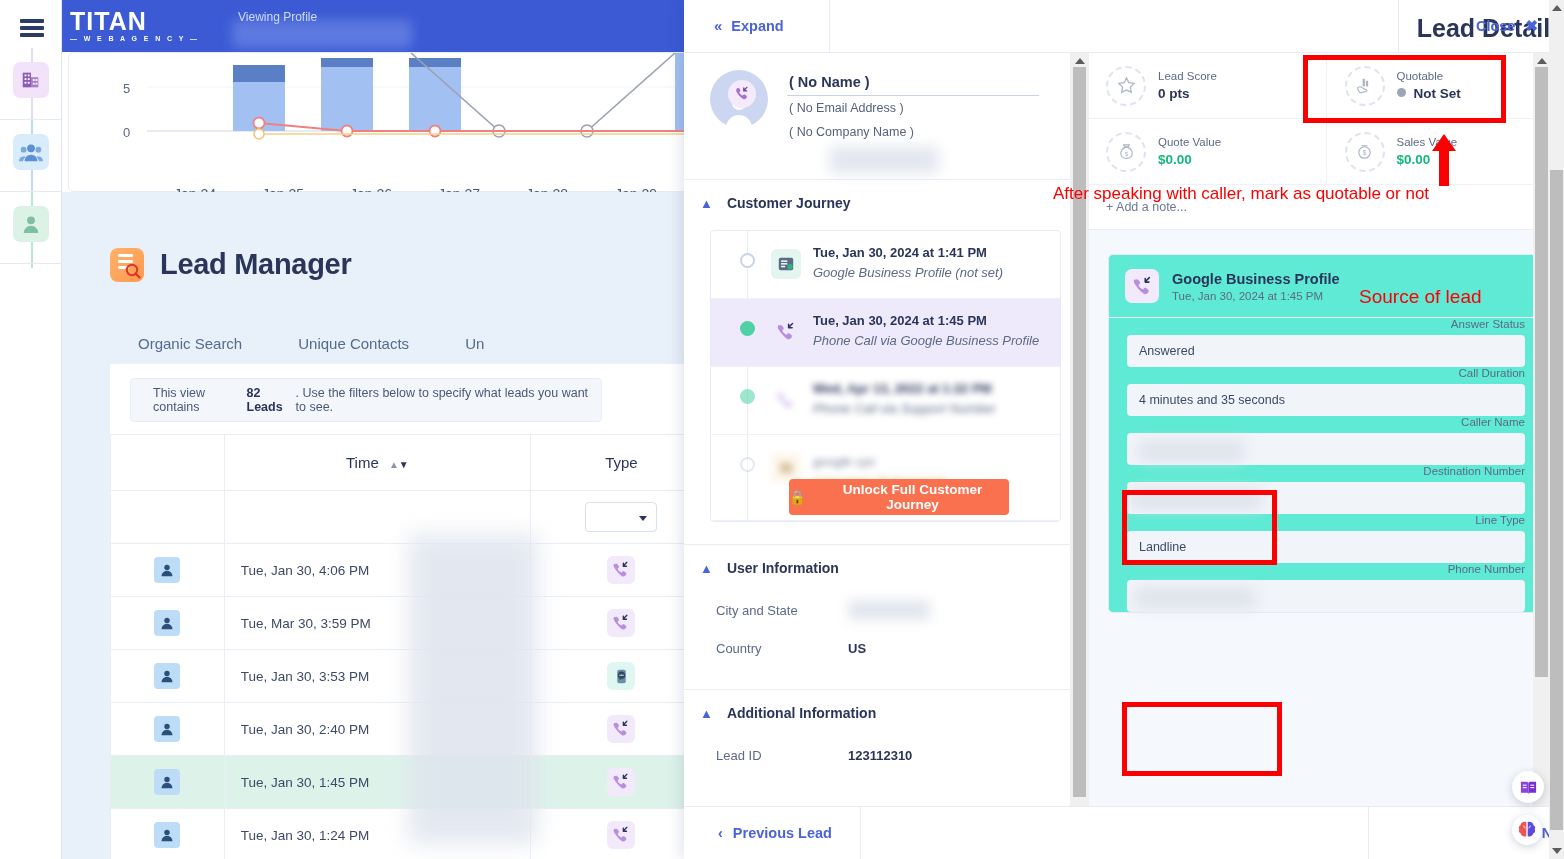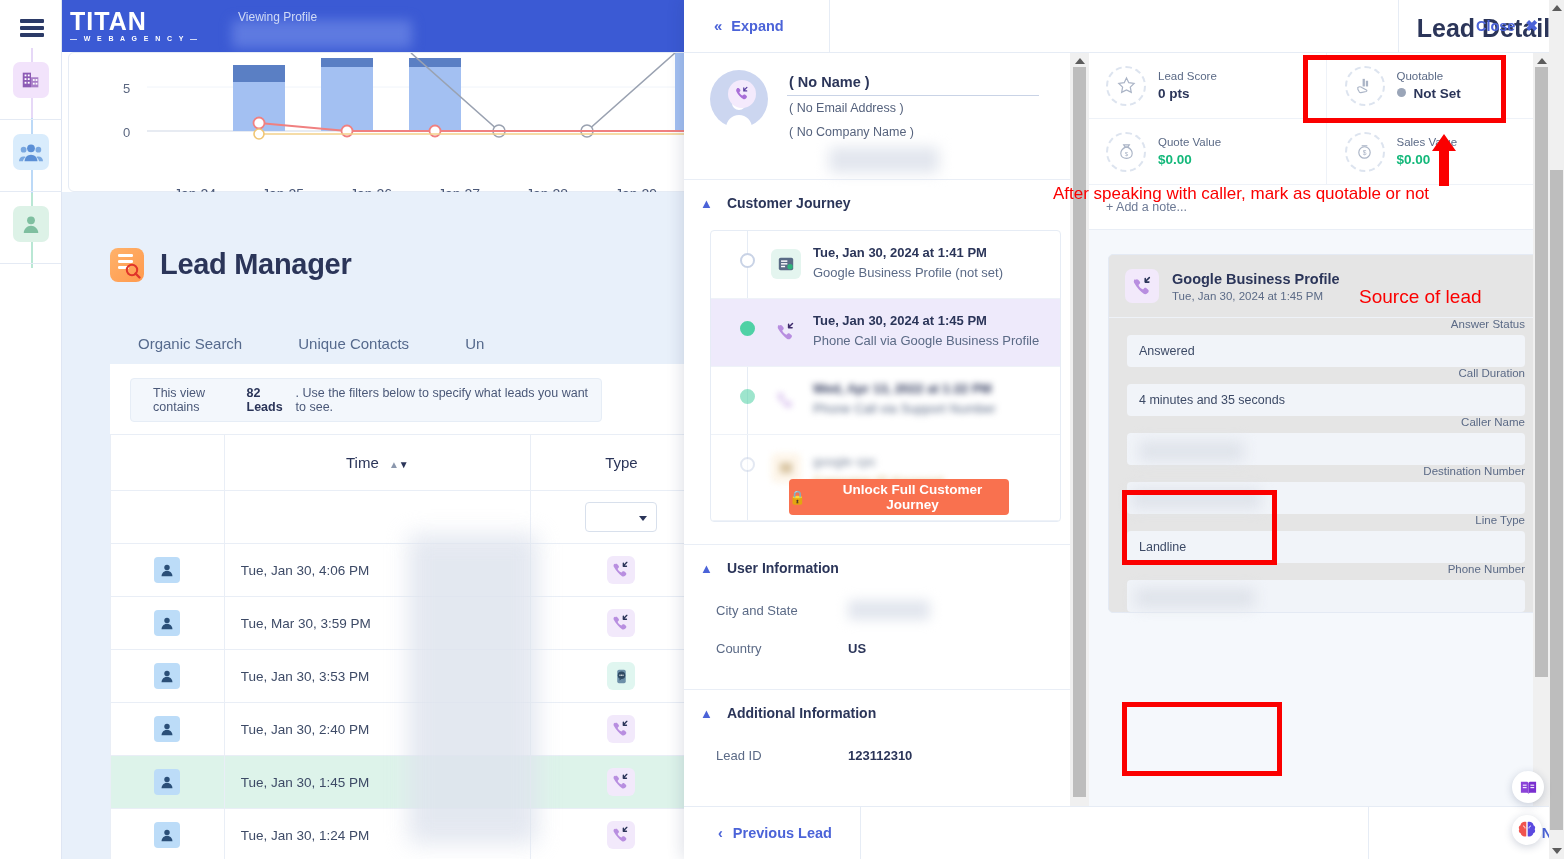--- a/index.html
+++ b/index.html
@@ -95,21 +95,21 @@
   .cj-box { margin:4px 26px 0 26px; border:1px solid #e6ecf5; border-radius:4px; overflow:hidden; position:relative; }
   .cj-row { position:relative; display:flex; align-items:flex-start; padding:14px 0 14px 0; border-bottom:1px solid #eef2f8; min-height:68px; }
   .cj-row:last-child { border-bottom:none; }
   .cj-row.active { background:#eeeafb; }
   .cj-spine { position:absolute; left:36px; top:0; bottom:0; width:1px; background:#e6ecf5; }
   .cj-dot { position:absolute; left:29px; top:22px; width:15px; height:15px; border-radius:50%; border:2px solid #c9d3e6; background:#fff; }
   .cj-dot.filled { background:#4fd1a5; border-color:#4fd1a5; }
   .cj-ico { position:absolute; left:60px; top:18px; width:30px; height:30px; border-radius:6px; display:flex; align-items:center; justify-content:center; }
   .cj-txt { margin-left:102px; }
   .cj-t1 { font-size:13px; font-weight:bold; color:#2b3559; }
-  .cj-t2 { font-size:13px; color:#5b6a86; margin-top:5px; }
+  .cj-t2 { font-size:13px; color:#5b6a86; margin-top:5px;font-style:italic; }
   .cj-blur { filter:blur(3.2px); }
   .unlock { position:absolute; left:78px; top:248px; width:220px; height:36px; background:#f9714f; color:#fff; border:none; border-radius:4px; font-size:13.5px; font-weight:bold; display:flex; align-items:center; justify-content:center; cursor:pointer; font-family:"Liberation Sans",sans-serif; z-index:5; }
   .unlock .lock { margin-right:10px; }
 
   .kv { display:flex; padding:0 0 0 32px; height:38px; align-items:center; }
   .kv .k { width:132px; font-size:13px; color:#5b6a86; }
   .kv .v { font-size:13px; color:#2b3559; font-weight:bold; }
   .kv .vblur { width:82px; height:20px; background:#e2e6ee; filter:blur(6px); border-radius:3px; }
 
   
@@ -118,21 +118,21 @@
   .stat { flex:1; height:66px; display:flex; align-items:center; padding-left:18px; border-bottom:1px solid #eef2f8; }
   .stat + .stat { border-left:1px solid #eef2f8; }
   .stat-ic { width:40px; height:40px; border-radius:50%; border:2px dashed #dde4ef; display:flex; align-items:center; justify-content:center; margin-right:12px; }
   .stat-lab { font-size:11.5px; color:#5b6a86; }
   .stat-val { font-size:13.5px; font-weight:bold; color:#2b3559; margin-top:4px; }
   .stat-val.green { color:#13b87a; }
   .stat-val .dot { display:inline-block; width:9px; height:9px; border-radius:50%; background:#9aa5b8; margin-right:8px; vertical-align:1px; }
   .notebar { height:44px; display:flex; align-items:center; justify-content:space-between; padding:0 16px 0 18px; }
   .note-ph { font-size:12.5px; color:#6d7a95; }
 
-  .src-card { margin:24px 20px 0 20px; background:#e5e5e5; border:1px solid #e4eaf4; border-radius:5px; }
+  .src-card { margin:24px 20px 0 20px; background:#5eead4; border:1px solid #e4eaf4; border-radius:5px; }
   .src-hd { display:flex; align-items:center; padding:14px 16px; border-bottom:1px solid #eef2f8; }
   .src-ic { width:34px; height:34px; border-radius:7px; background:#f2e9fb; display:flex; align-items:center; justify-content:center; margin-right:13px; }
   .src-t1 { font-size:14.5px; font-weight:bold; color:#2b3559; }
   .src-t2 { font-size:11.5px; color:#5b6a86; margin-top:3px; }
   .fld { padding:0 18px; margin-top:0;text-align:right; }
   .fld-lab { font-size:11.5px; color:#5b6a86; margin-bottom:5px; }
   .fld-val { height:32px; background:#f1f4f9; border-radius:4px; display:flex; align-items:center; padding-left:12px; font-size:12.5px; color:#3d4a66; }
   .fld-blur { position:absolute; height:20px; background:#dfe3ea; filter:blur(7px); border-radius:3px; }
 
   

